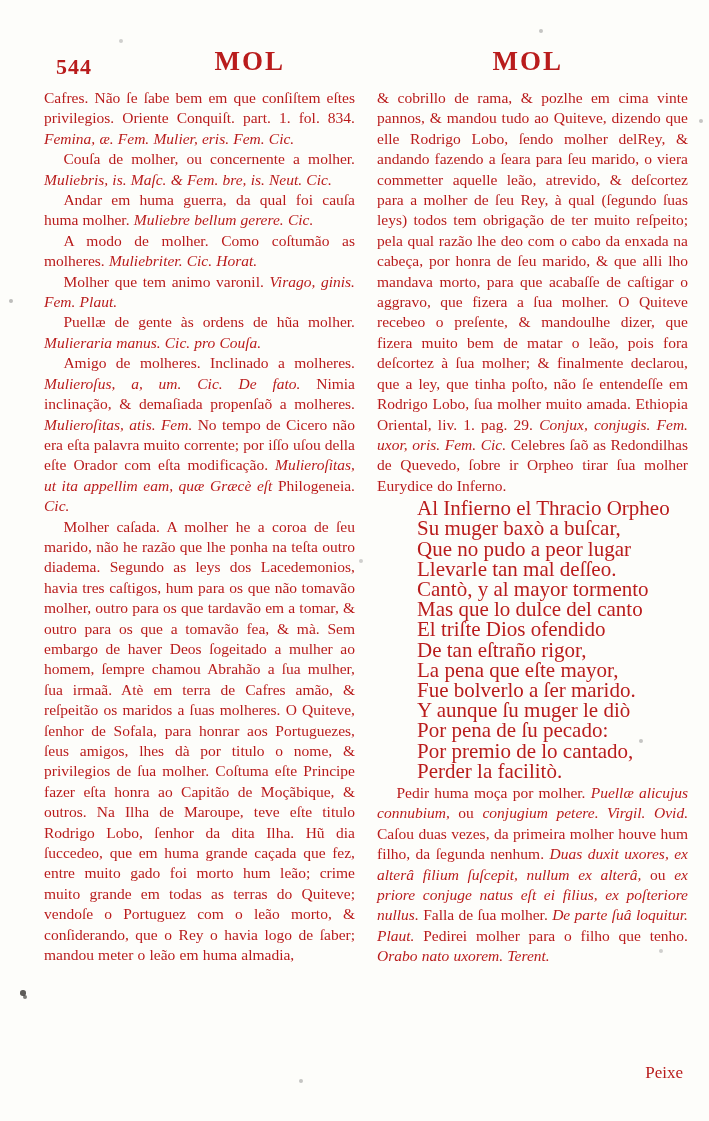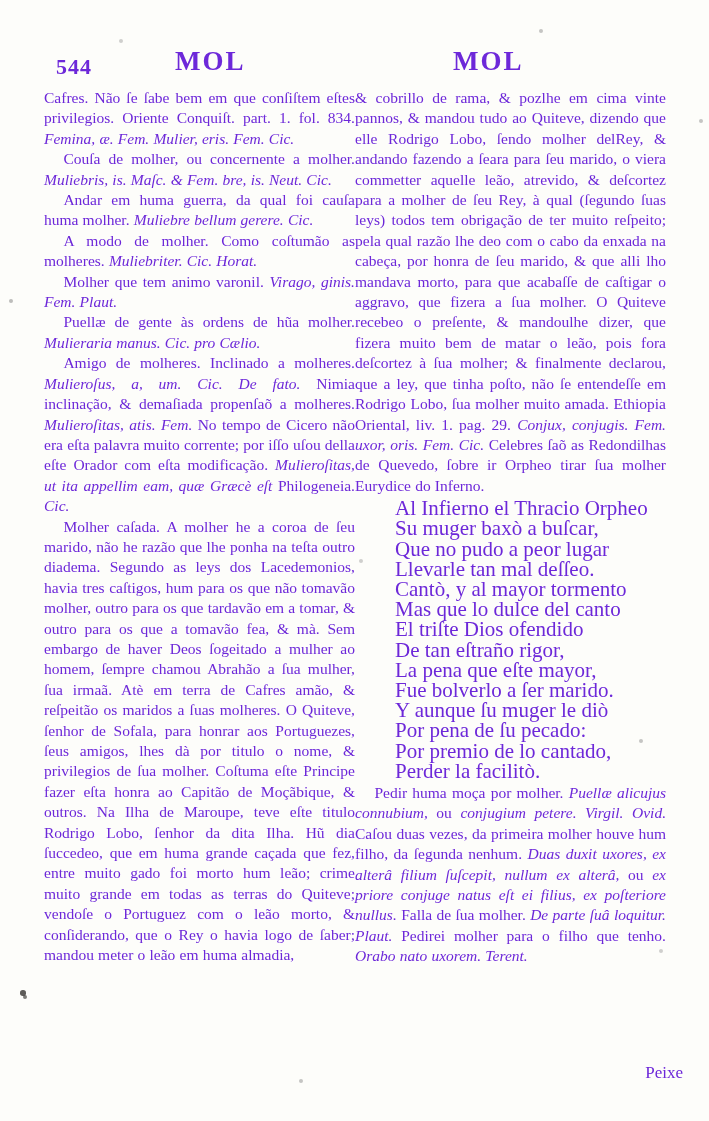--- a/index.html
+++ b/index.html
@@ -1,38 +1,38 @@
 <!DOCTYPE html>
 <html><head>
 <meta charset="utf-8">
 <style>
   html,body { margin:0; padding:0; background:#9a9a9a; }
   .page {
     position:relative;
     width:709px; height:1121px;
     margin:0 auto;
     background:#fdfdfa;
-    color:#6d28d9;
+    color:#b91c1c;
     font-family:"Liberation Serif","DejaVu Serif",serif;
     overflow:hidden;
   }
   .running-head { position:absolute; top:46px; left:0; right:0; height:34px; }
   .page-number {
     position:absolute; left:56px; top:8px;
     font-size:22px; letter-spacing:1px; font-weight:600;
   }
   .running-title {
-    position:absolute; top:0; width:110px; text-align:left;
+    position:absolute; top:0; width:110px; text-align:right;
     font-size:27px; letter-spacing:2px; font-weight:600;
   }
   .running-title.left  { left:175px; }
   .running-title.right { left:453px; }
   .columns {
     position:absolute; top:88px; left:44px;
-    display:flex; 
+    display:flex; gap:22px;
   }
   .col { width:311px; }
   .col p.para {
     margin:0;
     font-size:15.5px; line-height:20.4px;
     text-align:justify;
     text-indent:1.25em;
     word-spacing:0.02em;
   }
   .col p.para.noindent { text-indent:0; }
@@ -76,21 +76,21 @@
     <span class="running-title right">MOL</span>
   </div>
 
   <div class="columns">
     <div class="col" id="col-left">
         <p class="para noindent"><span>Cafres. Não ſe ſabe bem em que conſiſtem eſtes privilegios. Oriente Conquiſt. part. 1. fol. 834. </span><span class="it">Femina, æ. Fem. Mulier, eris. Fem. Cic.</span></p>
         <p class="para"><span>Couſa de molher, ou concernente a molher. </span><span class="it">Muliebris, is. Maſc. &amp; Fem. bre, is. Neut. Cic.</span></p>
         <p class="para"><span>Andar em huma guerra, da qual foi cauſa huma molher. </span><span class="it">Muliebre bellum gerere. Cic.</span></p>
         <p class="para"><span>A modo de molher. Como coſtumão as molheres. </span><span class="it">Muliebriter. Cic. Horat.</span></p>
         <p class="para"><span>Molher que tem animo varonil. </span><span class="it">Virago, ginis. Fem. Plaut.</span></p>
-        <p class="para"><span>Puellæ de gente às ordens de hũa molher. </span><span class="it">Mulieraria manus. Cic. pro Cælio.</span></p>
+        <p class="para"><span>Puellæ de gente às ordens de hũa molher. </span><span class="it">Mulieraria manus. Cic. pro Couſa.</span></p>
         <p class="para"><span>Amigo de molheres. Inclinado a molheres. </span><span class="it">Mulieroſus, a, um. Cic. De fato.</span><span> Nimia inclinação, &amp; demaſiada propenſaõ a molheres. </span><span class="it">Mulieroſitas, atis. Fem.</span><span> No tempo de Cicero não era eſta palavra muito corrente; por iſſo uſou della eſte Orador com eſta modificação. </span><span class="it">Mulieroſitas, ut ita appellim eam, quæ Græcè eſt</span><span> Philogeneia. </span><span class="it">Cic.</span></p>
         <p class="para"><span>Molher caſada. A molher he a coroa de ſeu marido, não he razão que lhe ponha na teſta outro diadema. Segundo as leys dos Lacedemonios, havia tres caſtigos, hum para os que não tomavão molher, outro para os que tardavão em a tomar, &amp; outro para os que a tomavão fea, &amp; mà. Sem embargo de haver Deos ſogeitado a mulher ao homem, ſempre chamou Abrahão a ſua mulher, ſua irmaã. Atè em terra de Cafres amão, &amp; reſpeitão os maridos a ſuas molheres. O Quiteve, ſenhor de Sofala, para honrar aos Portuguezes, ſeus amigos, lhes dà por titulo o nome, &amp; privilegios de ſua molher. Coſtuma eſte Principe fazer eſta honra ao Capitão de Moçãbique, &amp; outros. Na Ilha de Maroupe, teve eſte titulo Rodrigo Lobo, ſenhor da dita Ilha. Hũ dia ſuccedeo, que em huma grande caçada que fez, entre muito gado foi morto hum leão; crime muito grande em todas as terras do Quiteve; vendoſe o Portuguez com o leão morto, &amp; conſiderando, que o Rey o havia logo de ſaber; mandou meter o leão em huma almadia,</span></p>
       </div>
     <div class="col" id="col-right">
         <p class="para noindent"><span>&amp; cobrillo de rama, &amp; pozlhe em cima vinte pannos, &amp; mandou tudo ao Quiteve, dizendo que elle Rodrigo Lobo, ſendo molher delRey, &amp; andando fazendo a ſeara para ſeu marido, o viera commetter aquelle leão, atrevido, &amp; deſcortez para a molher de ſeu Rey, à qual (ſegundo ſuas leys) todos tem obrigação de ter muito reſpeito; pela qual razão lhe deo com o cabo da enxada na cabeça, por honra de ſeu marido, &amp; que alli lho mandava morto, para que acabaſſe de caſtigar o aggravo, que fizera a ſua molher. O Quiteve recebeo o preſente, &amp; mandoulhe dizer, que fizera muito bem de matar o leão, pois fora deſcortez à ſua molher; &amp; finalmente declarou, que a ley, que tinha poſto, não ſe entendeſſe em Rodrigo Lobo, ſua molher muito amada. Ethiopia Oriental, liv. 1. pag. 29. </span><span class="it">Conjux, conjugis. Fem. uxor, oris. Fem. Cic.</span><span> Celebres ſaõ as Redondilhas de Quevedo, ſobre ir Orpheo tirar ſua molher Eurydice do Inferno.</span></p>
         <div class="verse">
           <div class="vline">Al Infierno el Thracio Orpheo</div>
           <div class="vline">Su muger baxò a buſcar,</div>
           <div class="vline">Que no pudo a peor lugar</div>
           <div class="vline">Llevarle tan mal deſſeo.</div>

